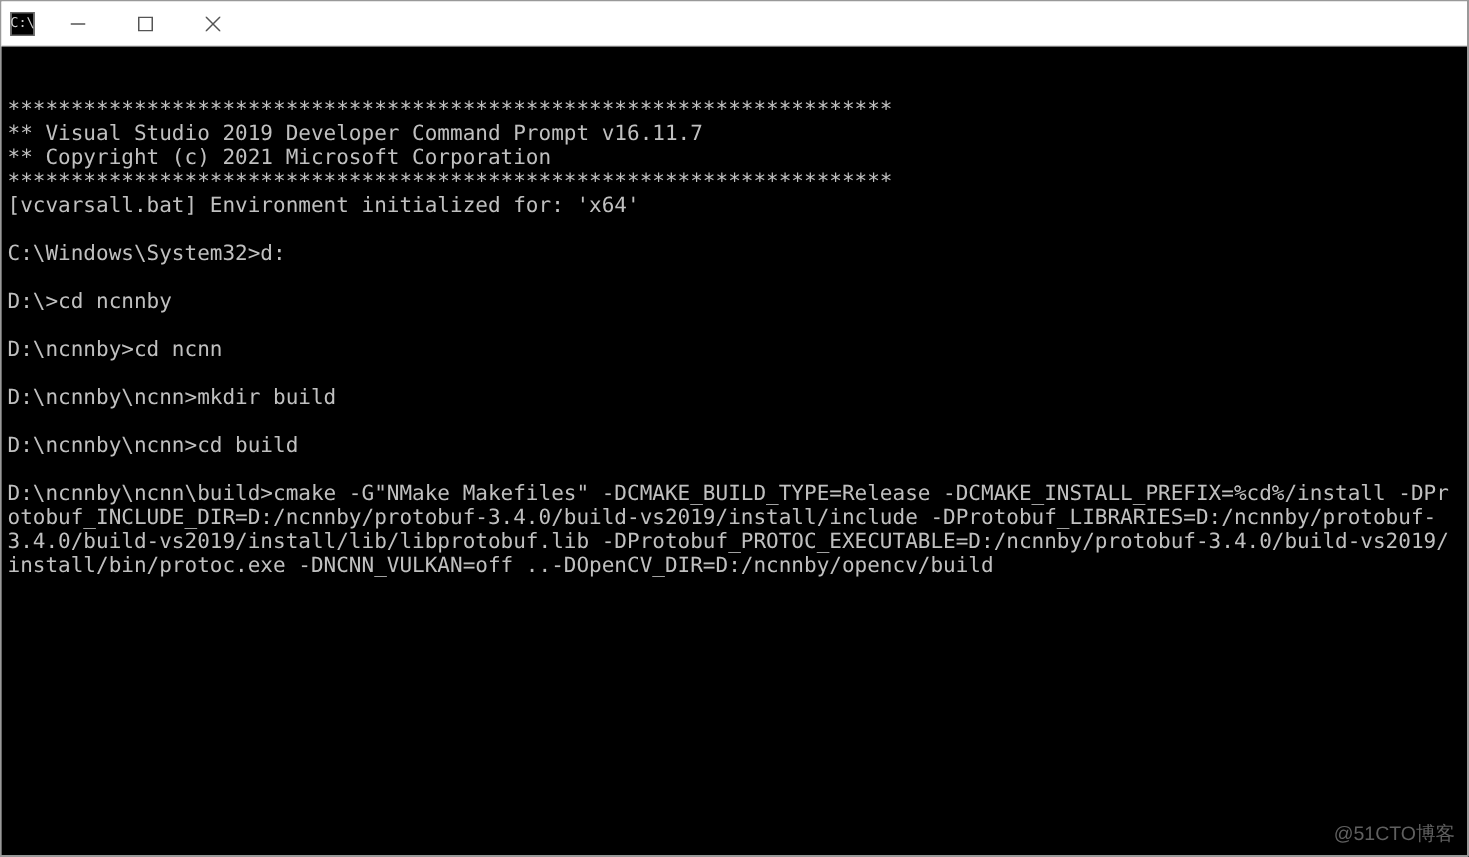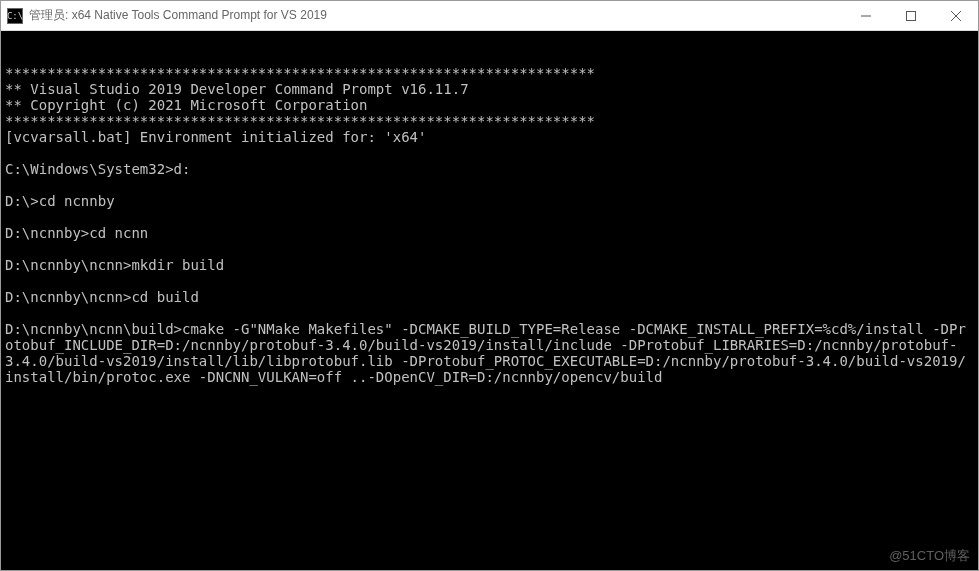--- a/index.html
+++ b/index.html
@@ -90,21 +90,20 @@
       height: 14px;
       vertical-align: text-bottom;
     }
   </style>
 </head>
 <body>
 
 <div class="window">
   <div class="titlebar">
     <div class="app-icon">C:\</div>
-    <div class="title-text">管理员: x64 Native Tools Command Prompt for VS 2019</div>
     <div class="win-controls">
       <div class="win-btn">
         <svg viewBox="0 0 10 10">
             <line x1="0" y1="5" x2="10" y2="5" stroke="currentColor" stroke-width="1"></line>
           </svg>
       </div>
       <div class="win-btn">
         <svg viewBox="0 0 10 10">
             <rect x="0.5" y="0.5" width="9" height="9" fill="none" stroke="currentColor" stroke-width="1"></rect>
           </svg>

